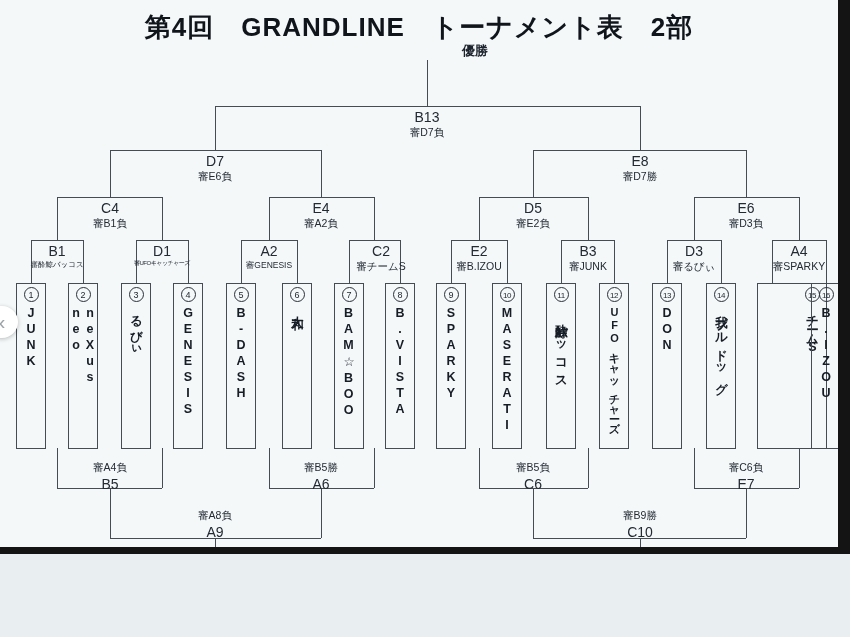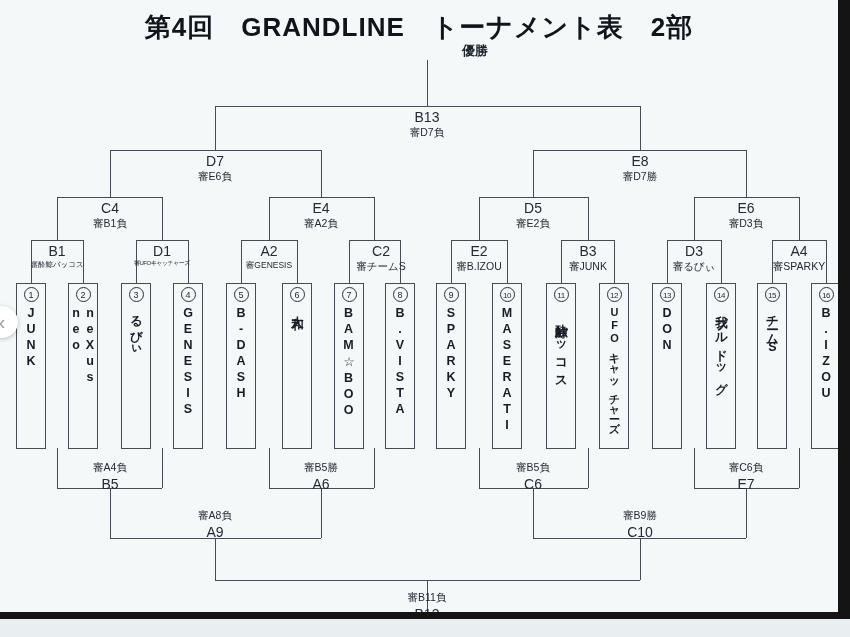--- a/index.html
+++ b/index.html
@@ -2,21 +2,21 @@
 <html><head>
 <meta charset="utf-8">
 <style>
   html,body{margin:0;padding:0;}
   body{
     width:850px;height:637px;overflow:hidden;
     font-family:"Liberation Sans","DejaVu Sans",sans-serif;
     background:#e9eef0;
   }
   #stage{
-    position:relative;width:850px;height:619px;
+    position:relative;width:850px;height:554px;
     background:#f5f8f9;overflow:hidden;
   }
   #lines{position:absolute;left:0;top:0;}
   #lines line{stroke:#454c54;stroke-width:1;shape-rendering:crispEdges;}
   .title{
     position:absolute;left:0;top:10px;width:838px;text-align:center;
     font-size:26px;font-weight:700;letter-spacing:1px;color:#10151c;
   }
   .champion{
     position:absolute;top:42px;left:427px;transform:translateX(-50%);
@@ -254,21 +254,21 @@
     <span class="team-name long">UFOキャッチャーズ</span>
   </div>
   <div class="team" style="left:652px;">
     <span class="team-number two">13</span>
     <span class="team-name">DON</span>
   </div>
   <div class="team" style="left:706px;">
     <span class="team-number two">14</span>
     <span class="team-name">我ブルドッグ</span>
   </div>
-  <div class="team" style="left:757px;">
+  <div class="team" style="left:757px;padding-left:40px;">
     <span class="team-number two">15</span>
     <span class="team-name">チームS</span>
   </div>
   <div class="team" style="left:811px;">
     <span class="team-number two">16</span>
     <span class="team-name">B.IZOU</span>
   </div>
 
   <div class="match" style="left:110px;top:461px;">
     <span class="ref">審A4負</span>

